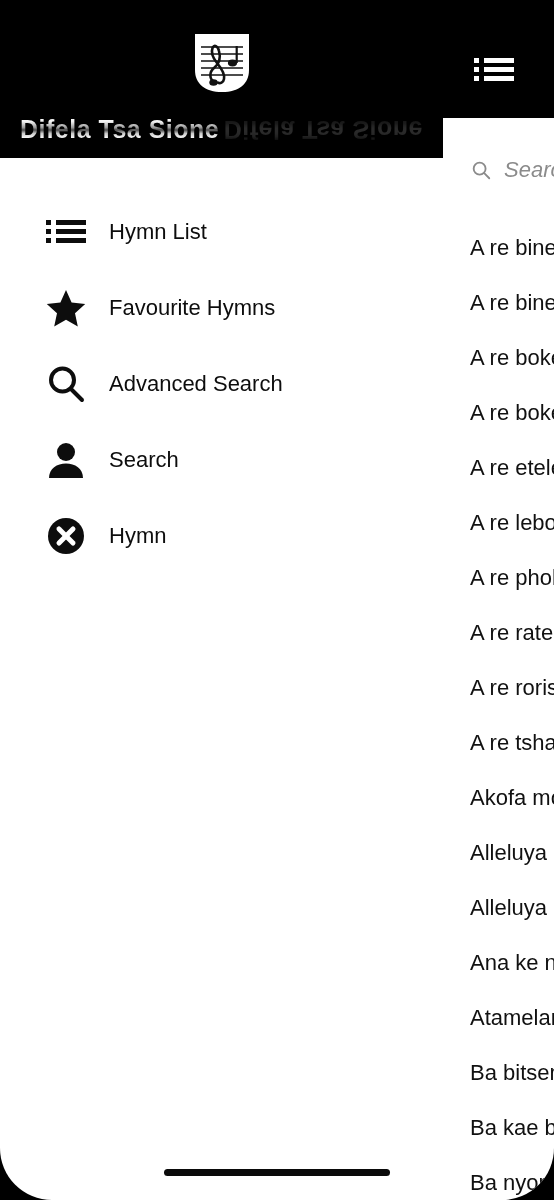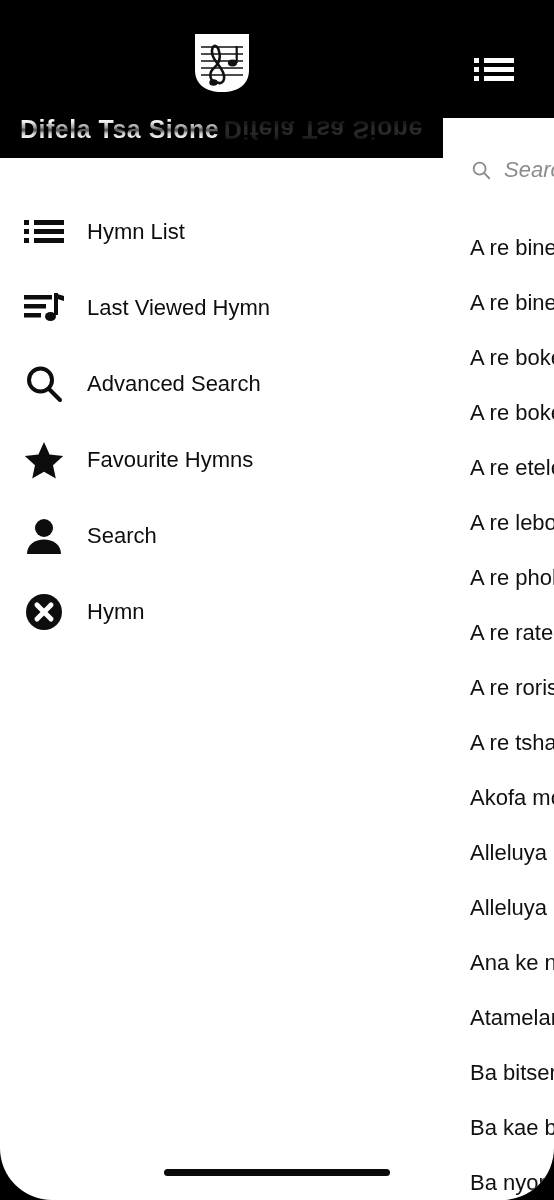--- a/index.html
+++ b/index.html
@@ -134,21 +134,21 @@
   .drawer-menu {
     position:absolute;
     left:0; top:194px;
     width:443px;
   }
   .drawer-item {
     position:relative;
     height:76px;
     display:flex;
     align-items:center;
-    padding-left:23px;
+    padding-left:45px;
   }
   .drawer-item-icon {
     width:42px; height:42px;
     flex:0 0 auto;
     display:flex; align-items:center; justify-content:center;
   }
   .drawer-item-icon svg { display:block; }
   .drawer-item-label {
     margin-left:22px;
     font-size:22px;
@@ -257,51 +257,38 @@
             <rect x="0" y="12" width="5" height="5"></rect>
             <rect x="0" y="21" width="5" height="5"></rect>
             <rect x="10" y="3" width="30" height="5"></rect>
             <rect x="10" y="12" width="30" height="5"></rect>
             <rect x="10" y="21" width="30" height="5"></rect>
           </svg>
         </span>
         <span class="drawer-item-label">Hymn List</span>
       </div>
 
-      <div class="drawer-item">
-        <span class="drawer-item-icon">
-          <svg width="40" height="32" viewBox="0 0 40 32" fill="#0d0d0d">
-            <rect x="0" y="3" width="28" height="4.5"></rect>
-            <rect x="0" y="12" width="22" height="4.5"></rect>
-            <rect x="0" y="21" width="17" height="4.5"></rect>
-            <rect x="30" y="1" width="4" height="22"></rect>
-            <path d="M30 1 L40 4 L40 9 L30 6 Z"></path>
-            <ellipse cx="26.5" cy="24.5" rx="5.5" ry="4.6"></ellipse>
-          </svg>
-        </span>
-        <span class="drawer-item-label">Last Viewed Hymn</span>
+
+      <div class="drawer-item">
+        <span class="drawer-item-icon">
+          <svg width="40" height="38" viewBox="0 0 40 38" fill="#0d0d0d">
+            <polygon points="20,1 25.6,13.6 39.2,15.1 29,24.3 31.8,37.6 20,30.8 8.2,37.6 11,24.3 0.8,15.1 14.4,13.6"></polygon>
+          </svg>
+        </span>
+        <span class="drawer-item-label">Favourite Hymns</span>
       </div>
 
       <div class="drawer-item">
         <span class="drawer-item-icon">
           <svg width="38" height="38" viewBox="0 0 38 38" fill="none" stroke="#0d0d0d" stroke-width="4" stroke-linecap="round">
             <circle cx="15.5" cy="15" r="11.5"></circle>
             <line x1="24" y1="24" x2="35" y2="35"></line>
           </svg>
         </span>
         <span class="drawer-item-label">Advanced Search</span>
-      </div>
-
-      <div class="drawer-item">
-        <span class="drawer-item-icon">
-          <svg width="40" height="38" viewBox="0 0 40 38" fill="#0d0d0d">
-            <polygon points="20,1 25.6,13.6 39.2,15.1 29,24.3 31.8,37.6 20,30.8 8.2,37.6 11,24.3 0.8,15.1 14.4,13.6"></polygon>
-          </svg>
-        </span>
-        <span class="drawer-item-label">Favourite Hymns</span>
       </div>
 
       <div class="drawer-item">
         <span class="drawer-item-icon">
           <svg width="38" height="38" viewBox="0 0 38 38" fill="#0d0d0d">
             <circle cx="19" cy="11" r="9"></circle>
             <path d="M2 37 C2 27.5 10 22.5 19 22.5 C28 22.5 36 27.5 36 37 Z"></path>
           </svg>
         </span>
         <span class="drawer-item-label">Search</span>

